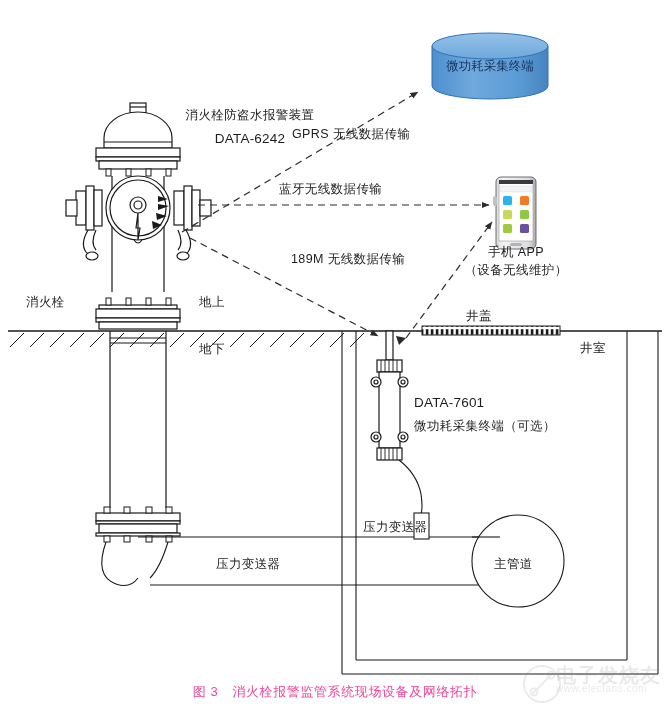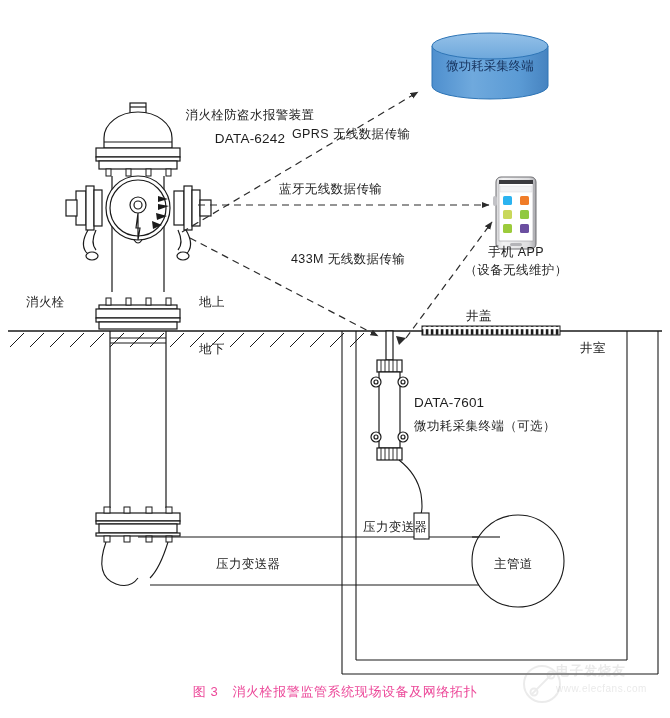--- a/index.html
+++ b/index.html
@@ -56,21 +56,21 @@
   }
   .watermark {
     position: absolute;
     left: 516px; top: 656px;
     width: 150px; height: 56px;
     opacity: 0.16;
     pointer-events: none;
   }
   .wm-text1 {
     position: absolute; left: 40px; top: 6px;
-    font-size: 13px; font-weight: bold;
+    font-size: 20px; font-weight: bold;
     color: #7a7a7a; letter-spacing: 1px;
   }
   .wm-text2 {
     position: absolute; left: 40px; top: 27px;
     font-size: 10px; color: #7a7a7a; letter-spacing: 0.5px;
   }
 </style>
 </head>
 <body>
 
@@ -316,21 +316,21 @@
 
   <div class="db-label">微功耗采集终端</div>
 
   <div class="lbl lbl-id center" style="left:160px; top:90px; width:180px;margin-top:40px;">DATA-6242</div>
   <div class="lbl lbl-cn center" style="left:160px; top:107px; width:180px;">消火栓防盗水报警装置</div>
 
   <div class="lbl lbl-cn" style="left:292px; top:126px;">GPRS 无线数据传输</div>
 
   <div class="lbl lbl-cn" style="left:279px; top:181px;">蓝牙无线数据传输</div>
 
-  <div class="lbl lbl-cn" style="left:291px; top:251px;">433M 无线数据传输</div>
+  <div class="lbl lbl-cn" style="left:291px; top:251px;">189M 无线数据传输</div>
 
   <div class="lbl lbl-cn center" style="left:448px; top:262px; width:136px;">（设备无线维护）</div>
   <div class="lbl lbl-cn center" style="left:448px; top:244px; width:136px;">手机 APP</div>
 
   <div class="lbl lbl-cn" style="left:26px; top:294px;">消火栓</div>
 
   <div class="lbl lbl-cn" style="left:199px; top:294px;">地上</div>
 
   <div class="lbl lbl-cn" style="left:199px; top:341px;">地下</div>
 

